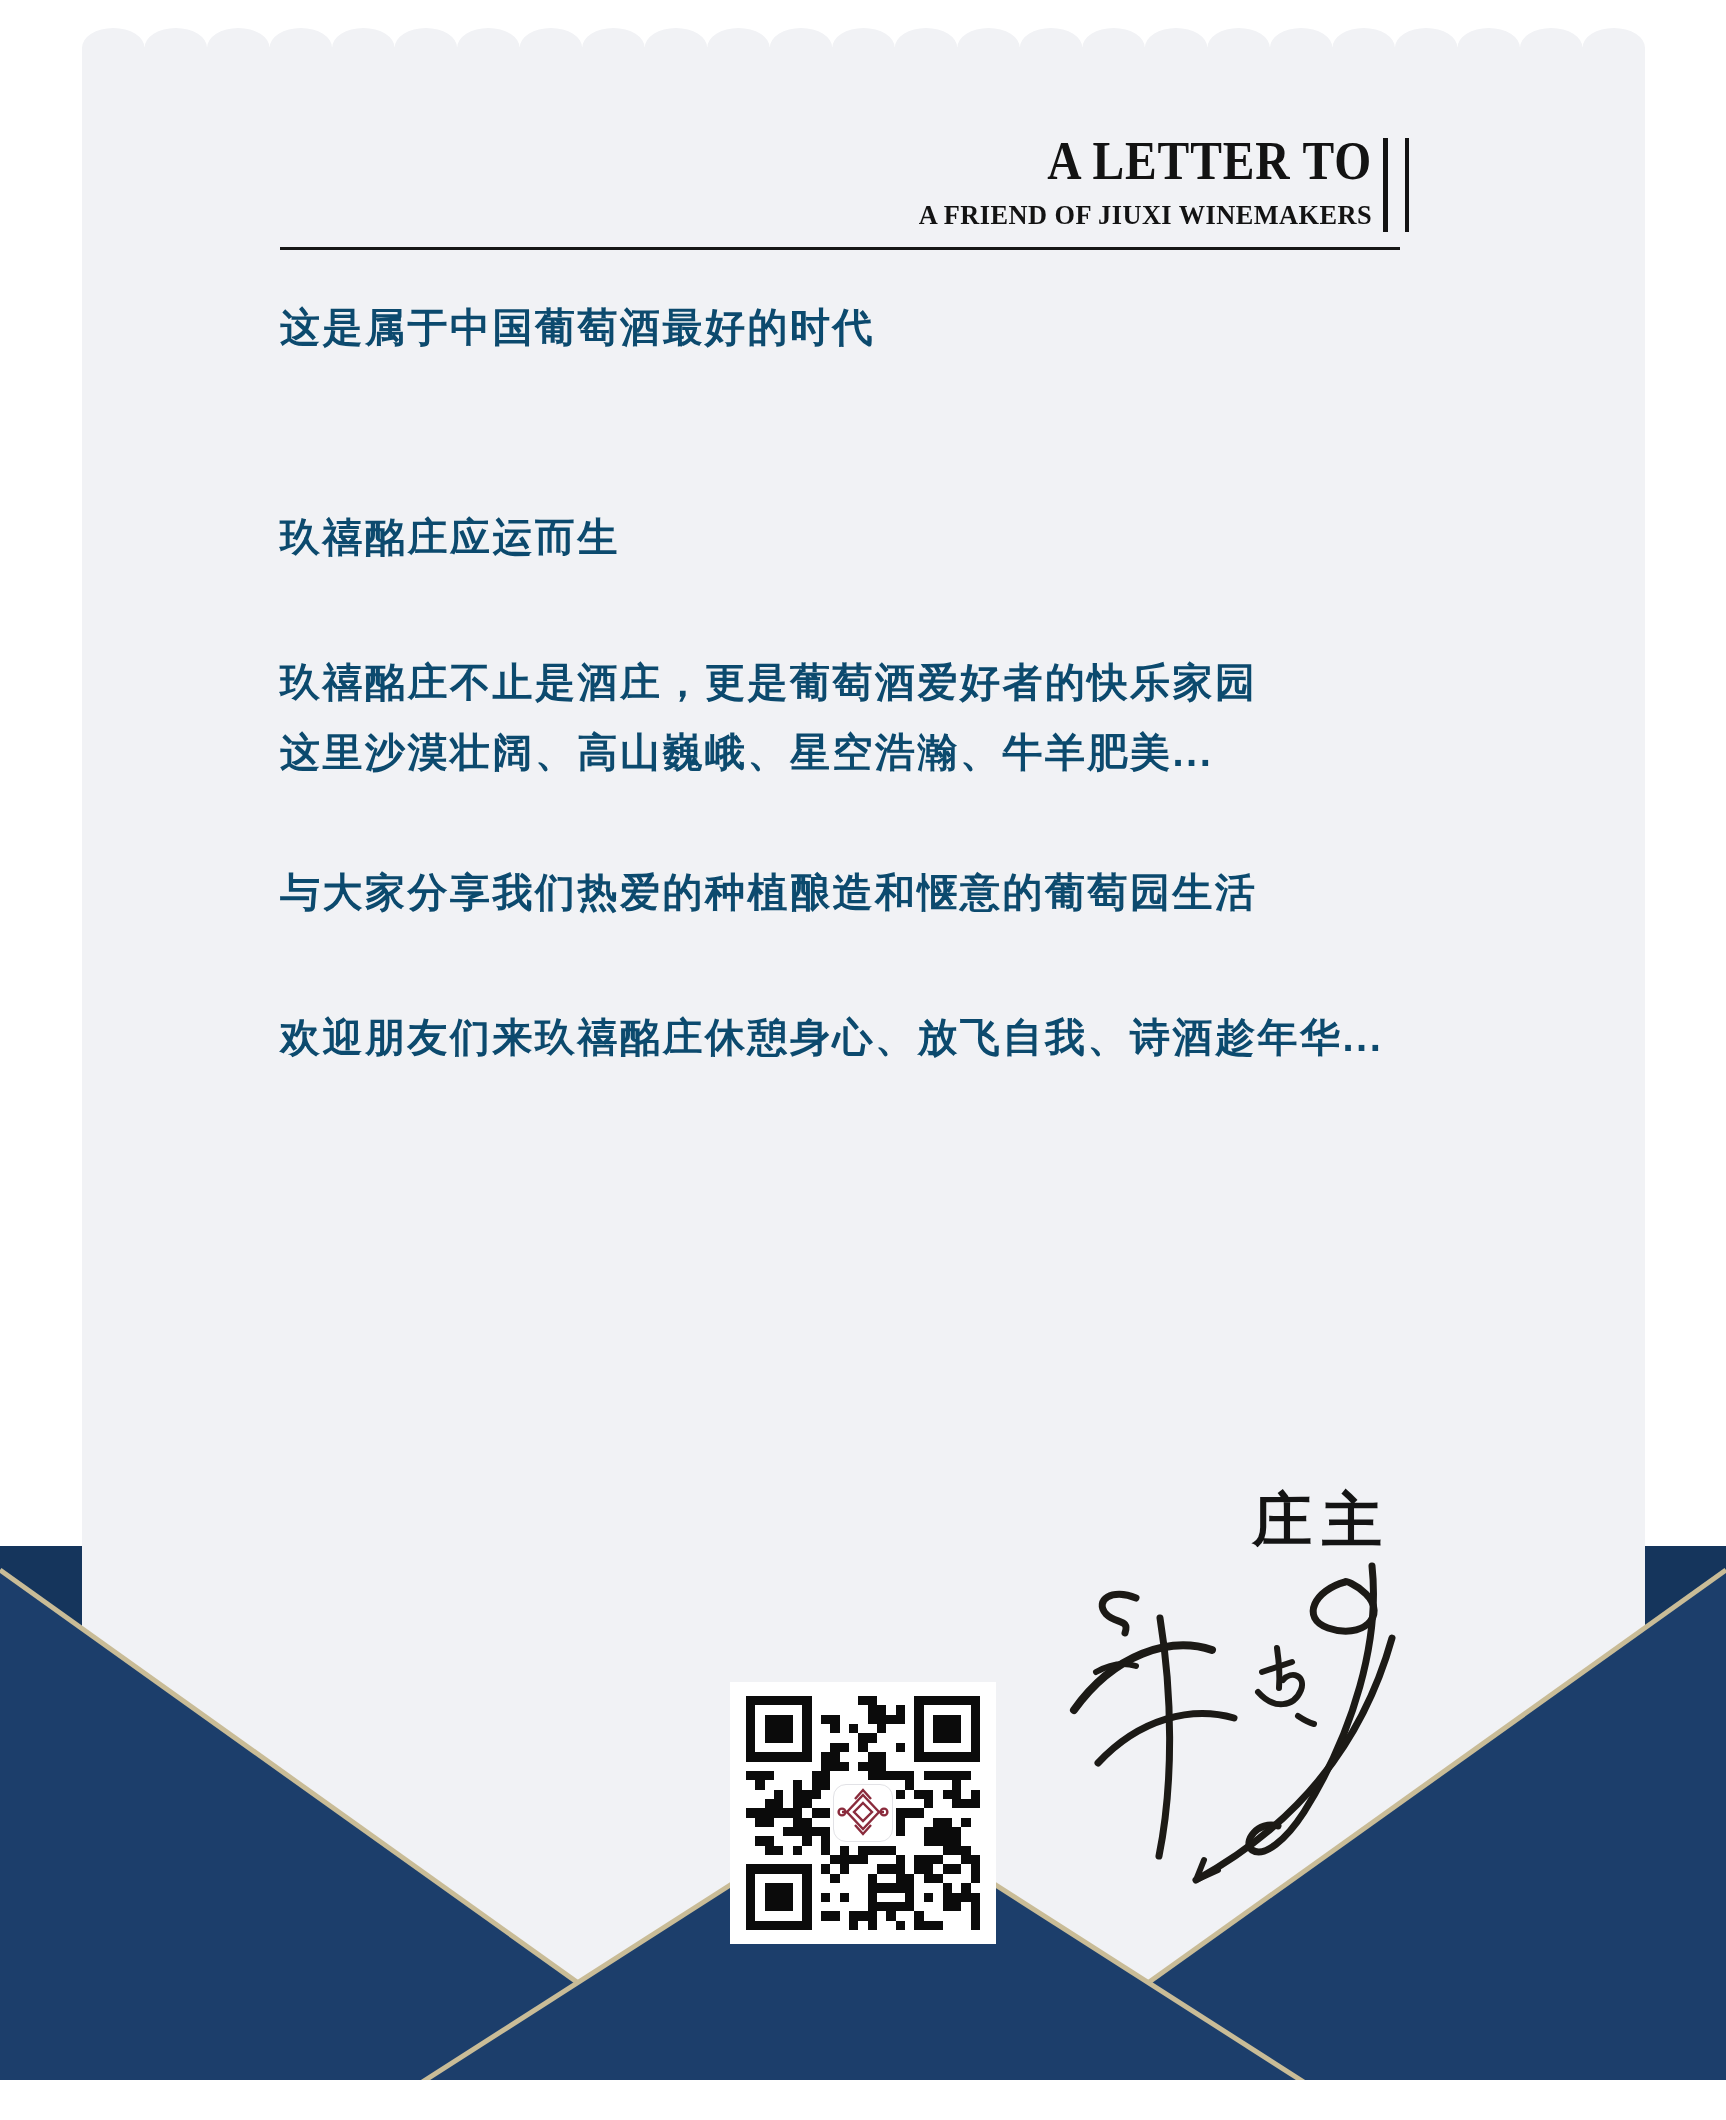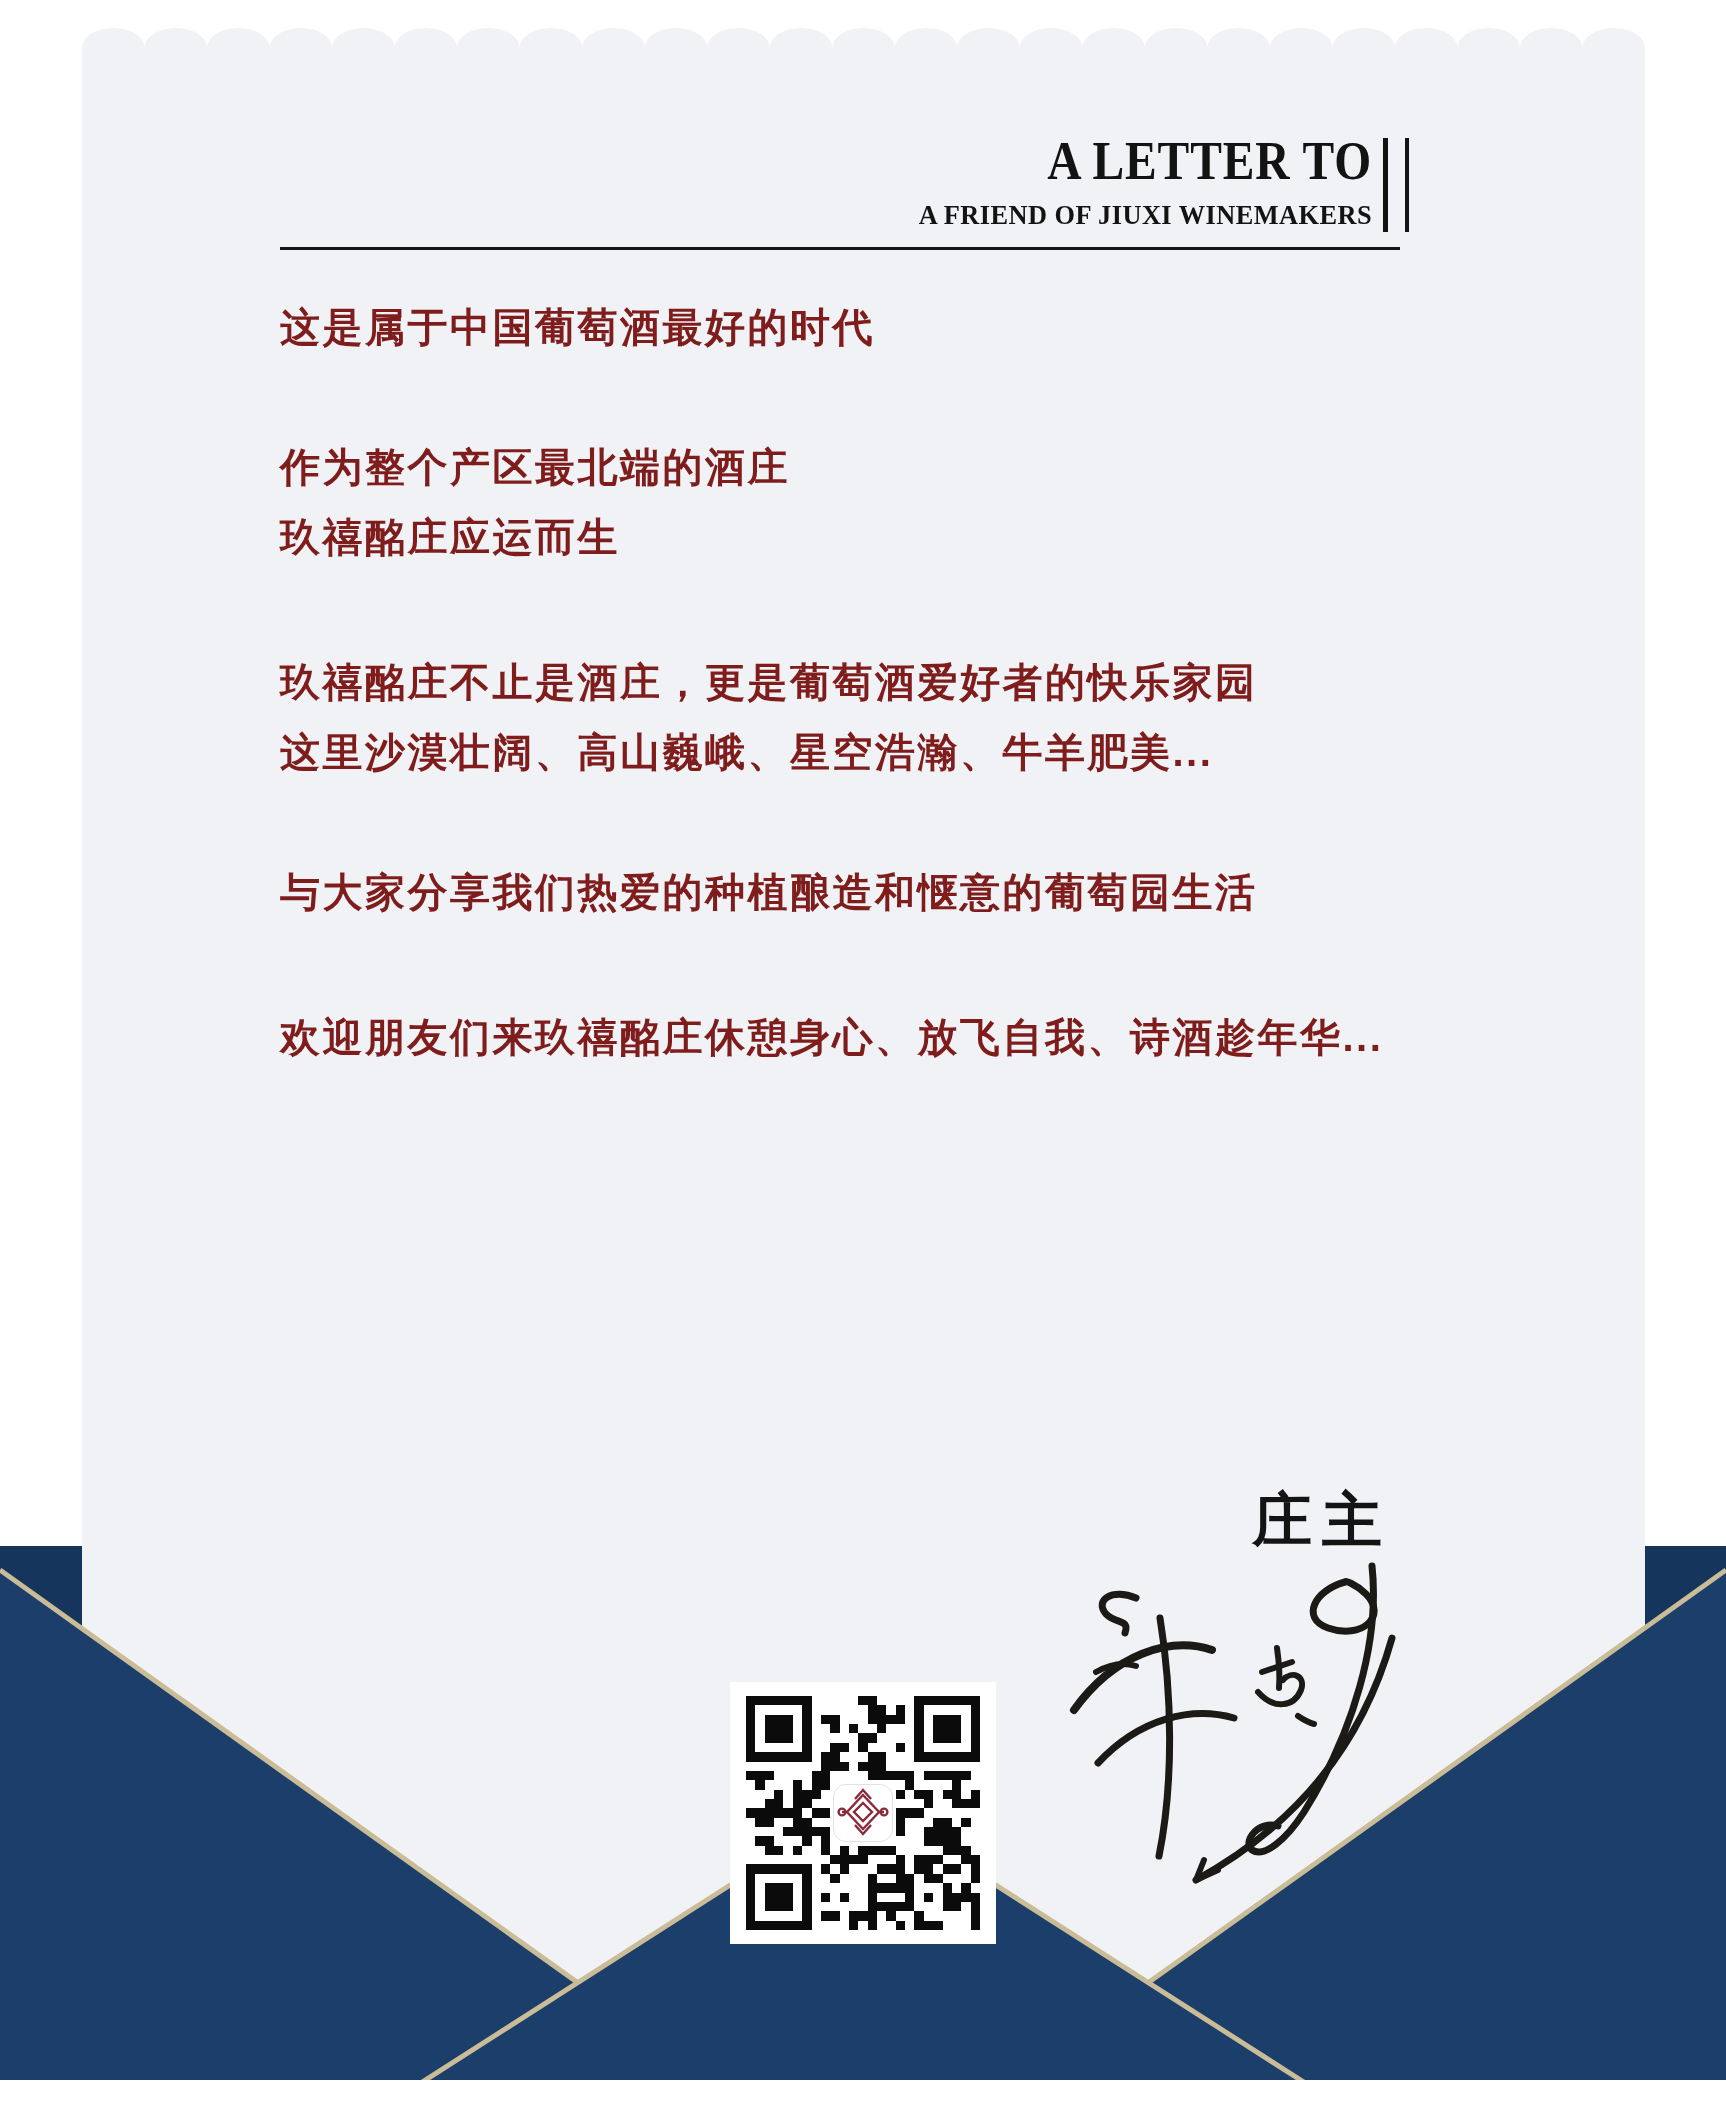--- a/index.html
+++ b/index.html
@@ -19,21 +19,21 @@
   
   .hdr{position:absolute;left:600px;width:772px;text-align:right;color:#131313;
        font-family:"Liberation Serif","DejaVu Serif",serif;font-weight:bold;z-index:3;}
   #hdr-title{top:130px;font-size:54px;letter-spacing:1px;transform:scaleX(.88);transform-origin:100% 50%;}
   #hdr-subtitle{top:199px;font-size:28px;letter-spacing:.5px;transform:scaleX(.94);transform-origin:100% 50%;}
   #hdr-bars{position:absolute;left:1383px;top:138px;width:17px;height:94px;
             border-left:5px solid #131313;border-right:4px solid #131313;z-index:3;}
   #hdr-rule{position:absolute;left:280px;top:247px;width:1120px;height:3px;background:#161616;z-index:3;}
 
   
-  #letter-body{position:absolute;left:280px;top:292px;width:1180px;z-index:3;color:#7f1d1d;}
+  #letter-body{position:absolute;left:280px;top:292px;width:1180px;z-index:3;color:#0c4a6e;}
   #letter-body p{margin:0 0 75px 0;font-size:40px;line-height:70px;font-weight:600;letter-spacing:2.5px;}
   #letter-body p:last-child{margin-bottom:0;}
 
   
   #signoff-role{position:absolute;left:1092px;top:1481px;width:300px;text-align:right;
                 font-size:60px;font-weight:600;letter-spacing:10px;color:#141414;z-index:3;}
   #signature{position:absolute;left:1040px;top:1520px;width:380px;height:400px;z-index:5;}
 
   
   #qr-card{position:absolute;left:730px;top:1682px;width:266px;height:262px;background:#ffffff;z-index:6;}
@@ -56,21 +56,21 @@
 
   <div class="hdr" id="hdr-title">A LETTER TO</div>
   <div class="hdr" id="hdr-subtitle">A FRIEND OF JIUXI WINEMAKERS</div>
   <div id="hdr-bars"></div>
   <div id="hdr-rule"></div>
 
   <div id="letter-body">
     <p>
       <span>这是属于中国葡萄酒最好的时代</span><br>
       <br>
-      <span>作为整个产区最北端的酒庄</span><br>
+      <br>
       <span>玖禧酩庄应运而生</span>
     </p>
     <p>
       <span>玖禧酩庄不止是酒庄，更是葡萄酒爱好者的快乐家园</span><br>
       <span>这里沙漠壮阔、高山巍峨、星空浩瀚、牛羊肥美...</span><br>
       <br>
       <span>与大家分享我们热爱的种植酿造和惬意的葡萄园生活</span>
     </p>
     <p>
       <span>欢迎朋友们来玖禧酩庄休憩身心、放飞自我、诗酒趁年华...</span>

